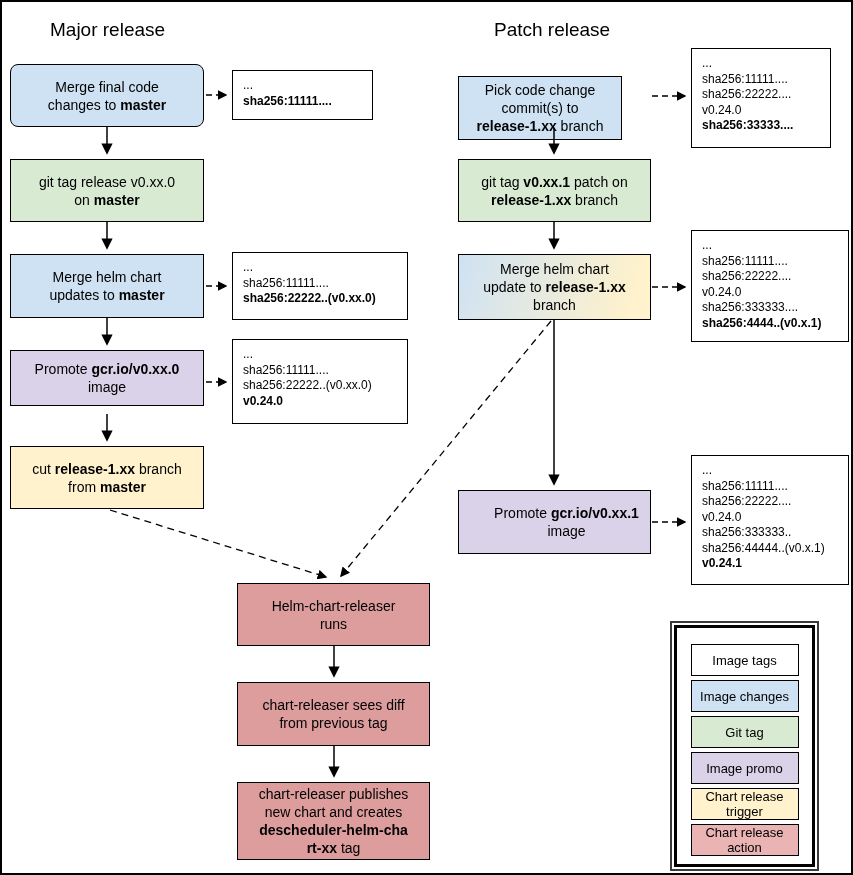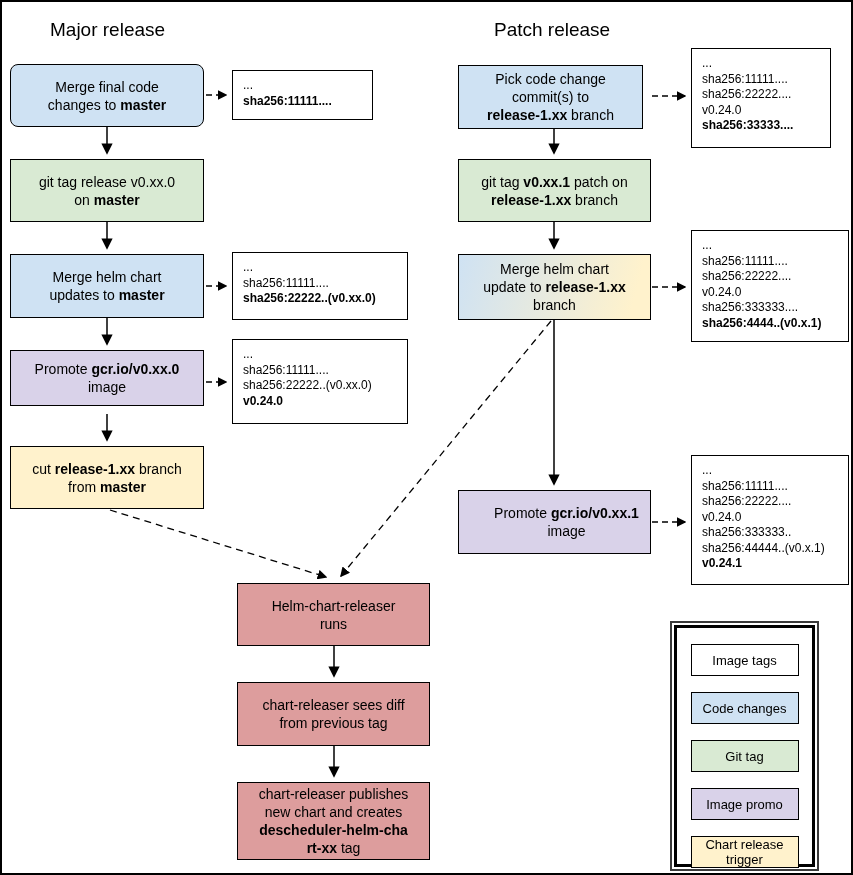--- a/index.html
+++ b/index.html
@@ -16,21 +16,21 @@
     display:flex;align-items:center;justify-content:center;text-align:center;
     font-size:14px;line-height:18px;padding:2px 4px;
   }
   .tagbox{
     position:absolute;box-sizing:border-box;border:1px solid #000;background:#fff;
     font-size:12px;line-height:15.5px;padding:7px 10px;text-align:left;
   }
   .legend{
     position:absolute;box-sizing:border-box;border:3px solid #000;background:#fff;
     outline:2px solid #3a3a3a;outline-offset:2px;
-    display:flex;flex-direction:column;align-items:center;gap:16px;padding-top:16px;
+    display:flex;flex-direction:column;align-items:center;gap:4px;padding-top:16px;
   }
   .legend-item{
     box-sizing:border-box;width:108px;min-height:32px;border:1px solid #000;
     display:flex;align-items:center;justify-content:center;text-align:center;
     font-size:13px;line-height:15px;
   }
   svg.overlay{position:absolute;left:0;top:0;pointer-events:none;}
   b{font-weight:bold;}
 </style>
 </head>
@@ -50,21 +50,21 @@
   <div class="node" style="left: 8px; top: 252px; width: 194px; height: 64px; background: rgb(207, 226, 243);">
       <span>Merge helm chart<br>updates to <b>master</b></span>
     </div>
   <div class="node" style="left: 8px; top: 348px; width: 194px; height: 56px; background: rgb(217, 210, 233);">
       <span>Promote <b>gcr.io/v0.xx.0</b><br>image</span>
     </div>
   <div class="node" style="left: 8px; top: 444px; width: 194px; height: 63px; background: rgb(255, 242, 204);">
       <span>cut <b>release-1.xx</b> branch<br>from <b>master</b></span>
     </div>
 
-  <div class="node" style="left: 456px; top: 63px; width: 185px; height: 64px; background: rgb(207, 226, 243);">
+  <div class="node" style="left: 456px; top: 74px; width: 164px; height: 64px; background: rgb(207, 226, 243);">
       <span>Pick code change<br>commit(s) to<br><b>release-1.xx</b> branch</span>
     </div>
   <div class="node" style="left: 456px; top: 157px; width: 193px; height: 63px; background: rgb(217, 234, 211);">
       <span>git tag <b>v0.xx.1</b> patch on<br><b>release-1.xx</b> branch</span>
     </div>
   <div class="node" style="left: 456px; top: 252px; width: 193px; height: 66px; background: linear-gradient(105deg, rgb(207, 226, 243) 0%, rgb(255, 242, 204) 90%);">
       <span>Merge helm chart<br>update to <b>release-1.xx</b><br>branch</span>
     </div>
   <div class="node" style="left: 456px; top: 488px; width: 193px; height: 64px; background: rgb(217, 210, 233); padding-left: 28px;">
       <span>Promote <b>gcr.io/v0.xx.1</b><br>image</span>
@@ -85,21 +85,21 @@
   <div class="tagbox" style="left:230px;top:337px;width:176px;height:85px"><span>...<br>sha256:11111....<br>sha256:22222..(v0.xx.0)<br><b>v0.24.0</b></span></div>
   <div class="tagbox" style="left:689px;top:46px;width:140px;height:100px"><span>...<br>sha256:11111....<br>sha256:22222....<br>v0.24.0<br><b>sha256:33333....</b></span></div>
   <div class="tagbox" style="left:689px;top:228px;width:158px;height:112px"><span>...<br>sha256:11111....<br>sha256:22222....<br>v0.24.0<br>sha256:333333....<br><b>sha256:4444..(v0.x.1)</b></span></div>
   <div class="tagbox" style="left:689px;top:453px;width:158px;height:130px"><span>...<br>sha256:11111....<br>sha256:22222....<br>v0.24.0<br>sha256:333333..<br>sha256:44444..(v0.x.1)<br><b>v0.24.1</b></span></div>
 
   <div class="legend" style="left:672px;top:623px;width:141px;height:242px">
     <div class="legend-item" style="background: rgb(255, 255, 255);">
         <span>Image tags</span>
       </div>
     <div class="legend-item" style="background: rgb(207, 226, 243);">
-        <span>Code changes</span>
+        <span>Image changes</span>
       </div>
     <div class="legend-item" style="background: rgb(217, 234, 211);">
         <span>Git tag</span>
       </div>
     <div class="legend-item" style="background: rgb(217, 210, 233); align-items: center;">
         <span>Image promo</span>
       </div>
     <div class="legend-item" style="background: rgb(255, 242, 204);">
         <span>Chart release<br>trigger</span>
       </div>

